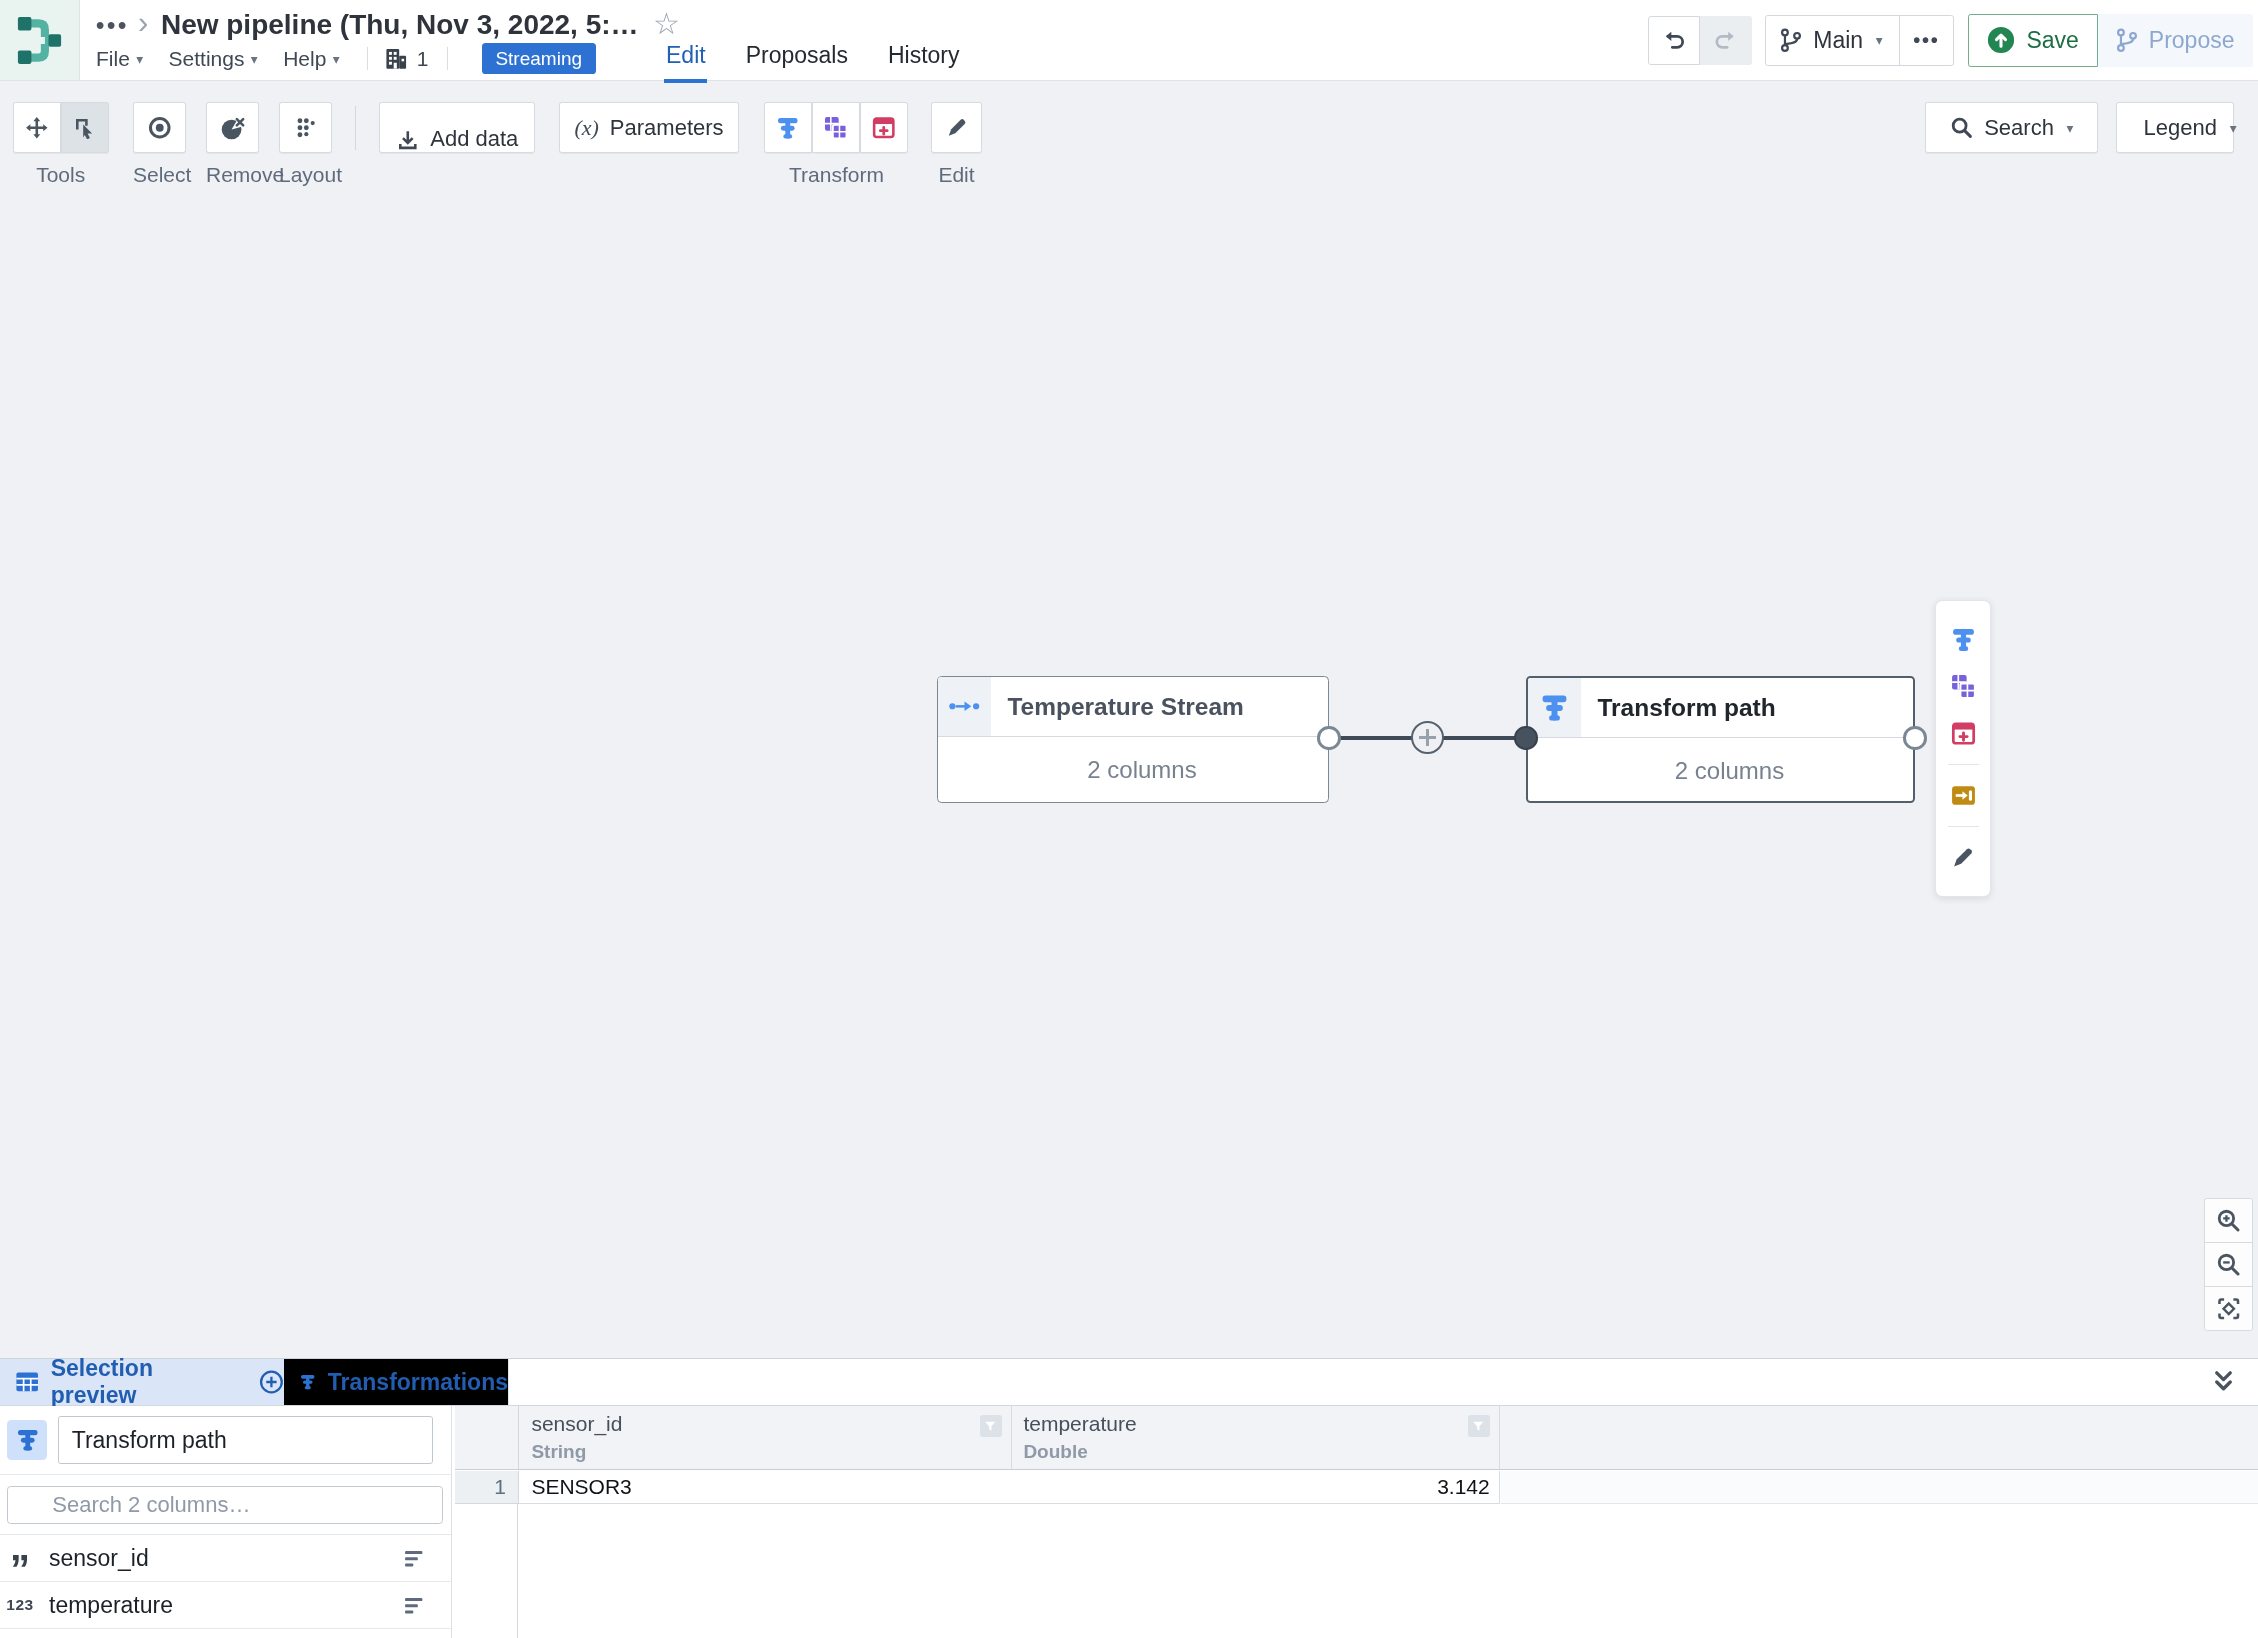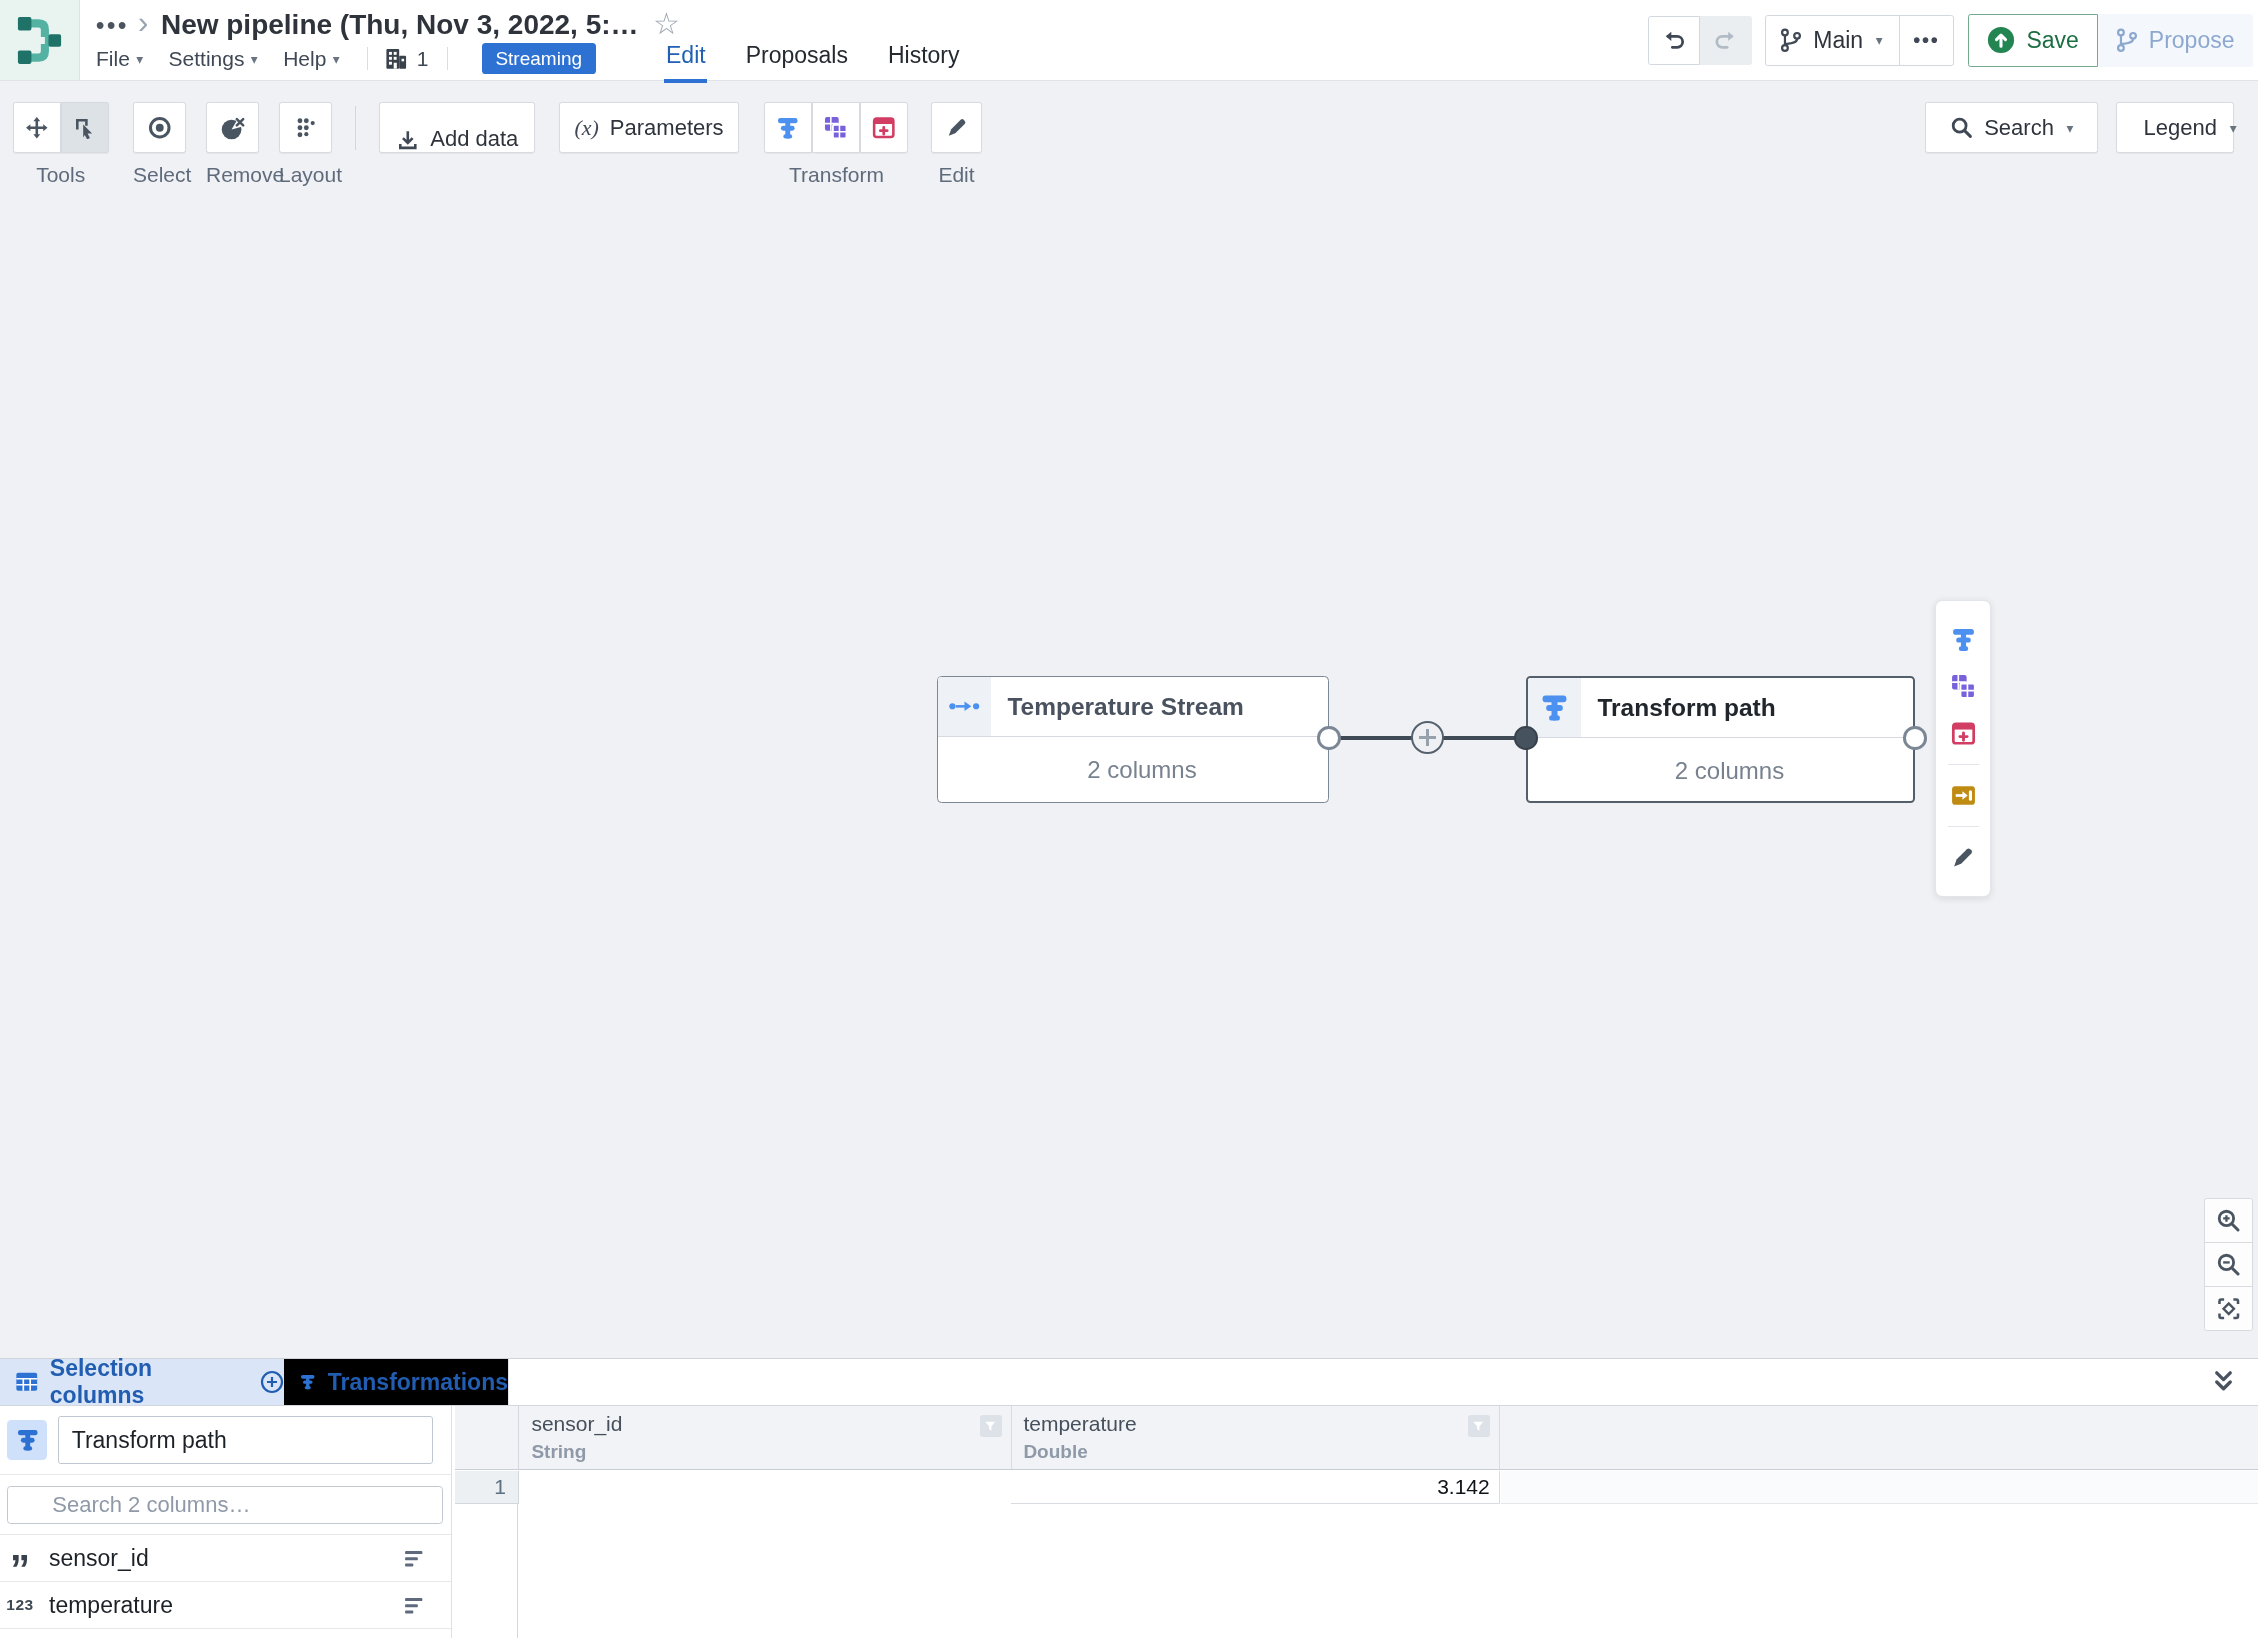--- a/index.html
+++ b/index.html
@@ -422,21 +422,21 @@
     </div>
   </div>
 
   <div class="bottom">
     <div class="btabs">
       <div class="btab sel">
         <svg width="25.5" height="23.6" viewBox="0 0 26 24">
           <rect x="1.5" y="2" width="23" height="20" rx="2" fill="#2d72d2"></rect>
           <path d="M1.5 8.6 H24.5 M9.2 8.6 V22 M16.8 8.6 V22 M1.5 15.3 H24.5" stroke="#fff" stroke-width="1.8"></path>
         </svg>
-        <span>Selection columns</span>
+        <span>Selection preview</span>
         <svg width="26" height="26" viewBox="0 0 24 24" style="margin-left:11px;">
           <circle cx="12" cy="12" r="10" fill="none" stroke="#215db0" stroke-width="2.2"></circle>
           <path d="M12 7 V17 M7 12 H17" stroke="#215db0" stroke-width="2.2"></path>
         </svg>
       </div>
       <div class="btab plain">
         <svg width="23.6" height="23.6" viewBox="0 0 26 26">
           <rect x="10.5" y="4" width="5" height="20" rx="2" fill="#2d72d2"></rect>
           <rect x="3" y="3" width="20" height="5.5" rx="2.5" fill="#2d72d2"></rect>
           <rect x="6" y="11" width="14" height="5" rx="2.5" fill="#2d72d2"></rect>
@@ -507,20 +507,21 @@
           <span class="htype">Double</span>
           <span class="filter-box">
             <svg width="14.5" height="14.5" viewBox="0 0 16 16">
               <path d="M2.5 3 H13.5 L9.3 8.1 V13 L6.7 11 V8.1 z" fill="#fff"></path>
             </svg>
           </span>
         </div>
       </div>
       <div class="trow">
         <div class="g-cell">1</div>
+        <div class="tcell" style="left:64px; width:493px; padding-left:12.7px;">SENSOR3</div>
         <div class="tcell num" style="left:556px; width:489px; padding-right:9px;">3.142</div>
         <div class="row-fill" style="left:1046px;"></div>
       </div>
       <div class="gutter-cont"></div>
     </div>
   </div>
 
 </div>
 
 

